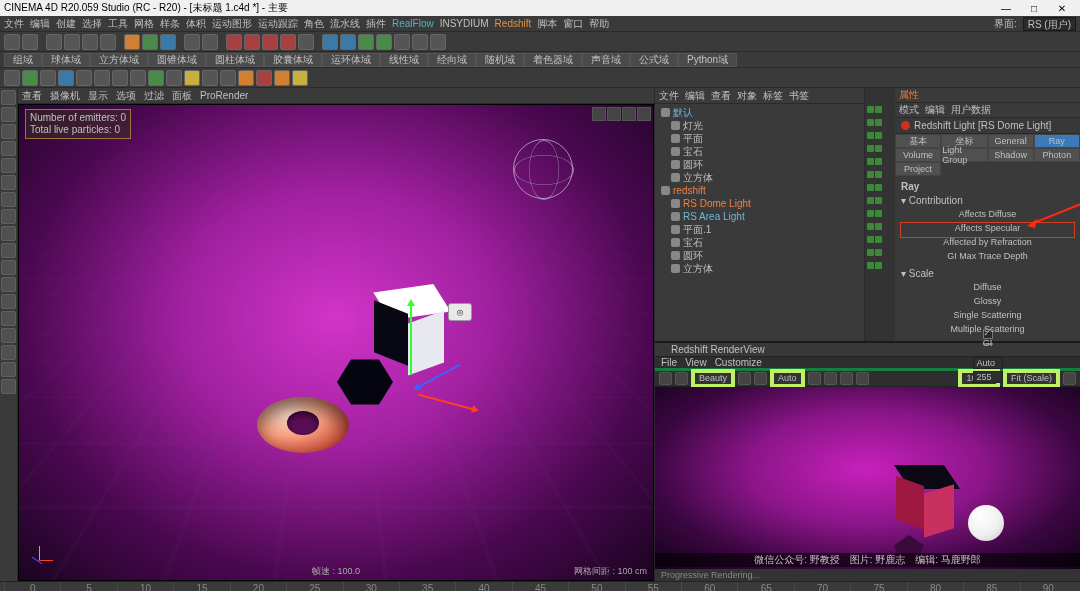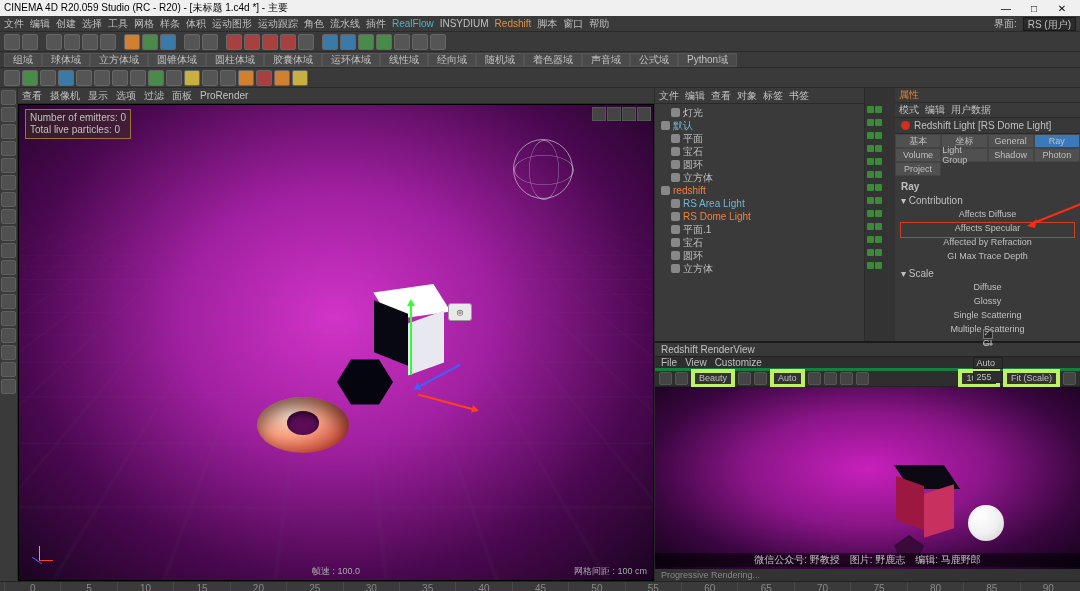--- a/index.html
+++ b/index.html
@@ -90,21 +90,21 @@
 .section .row .lbl { flex: 0 0 116px; font-size: 9px; }
 .section .row .cb { width: 10px; height: 10px; border: 1px solid #777; background: #2a2a2a; }
 .section .row .cb.checked::after { content: "✓"; font-size: 8px; color: #bbb; display: block; line-height: 8px; }
 .section .row .val { background: #2e2e2e; border: 1px solid #222; padding: 0 3px; font-size: 9px; height: 12px; line-height: 11px; min-width: 30px; }
 .section .row .slider { flex: 1; height: 6px; background: linear-gradient(#666,#555); border: 1px solid #333; position: relative; }
 .section .row .slider .knob { position: absolute; left: 1px; top: -1px; width: 5px; height: 7px; background: #888; }
 .section .row.hl { outline: 1px solid #d04020; }
 .arrow-annot { position: absolute; pointer-events: none; }
 
 .renderview { flex: 1; display: flex; flex-direction: column; background: #2e2e2e; border-top: 1px solid #1a1a1a; }
-.rvtitle { height: 14px; background: #383838; padding: 0 6px; font-size: 10px; line-height: 14px; border-bottom: 1px solid #222; }
+.rvtitle { height: 14px; background: #383838; padding: 0 16px; font-size: 10px; line-height: 14px; border-bottom: 1px solid #222; }
 .rvmenu { height: 14px; display: flex; gap: 8px; padding: 0 6px; font-size: 9px; align-items: center; border-bottom: 3px solid #15803d; }
 .rvtoolbar { height: 16px; display: flex; gap: 3px; padding: 0 4px; align-items: center; border-bottom: 1px solid #222; }
 .rvtoolbar .rvi { width: 13px; height: 13px; background: #444; border: 1px solid #555; border-radius: 2px; }
 .rvtoolbar .sel { background: #333; border: 4px solid #bef264; font-size: 9px; padding: 0 4px; height: 19px; line-height: 11px; }
 .rvtoolbar .spacer { flex: 1; }
 .rvimg { flex: 1; position: relative; background: radial-gradient(ellipse at 50% 45%, #c820bc 0%, #8a1588 40%, #3a0640 72%, #120218 100%); overflow: hidden; }
 .rvimg .cube2 { position: absolute; right: 126px; top: 82px; width: 58px; height: 62px; }
 .rvimg .cube2 .t { position: absolute; width: 50px; height: 24px; background: #0c0814; left: 6px; top: -4px; transform: skewX(34deg); }
 .rvimg .cube2 .l { position: absolute; width: 28px; height: 44px; background: #9c1840; left: 0; top: 12px; transform: skewY(20deg); }
 .rvimg .cube2 .r { position: absolute; width: 30px; height: 44px; background: #c83060; left: 28px; top: 20px; transform: skewY(-18deg); }
@@ -297,55 +297,55 @@
       <div class="objpanel">
         <div class="panelmenu">
           <span>文件</span>
           <span>编辑</span>
           <span>查看</span>
           <span>对象</span>
           <span>标签</span>
           <span>书签</span>
         </div>
         <div class="objtree" id="objtree">
+            <div class="node">
+              <span class="ic"></span>
+              <span class="label blue">默认</span>
+            </div>
             <div class="node ind1">
               <span class="ic"></span>
               <span class="label ">灯光</span>
             </div>
-            <div class="node">
-              <span class="ic"></span>
-              <span class="label blue">默认</span>
-            </div>
             <div class="node ind1">
               <span class="ic"></span>
               <span class="label ">平面</span>
             </div>
             <div class="node ind1">
               <span class="ic"></span>
               <span class="label ">宝石</span>
             </div>
             <div class="node ind1">
               <span class="ic"></span>
               <span class="label ">圆环</span>
             </div>
             <div class="node ind1">
               <span class="ic"></span>
               <span class="label ">立方体</span>
             </div>
             <div class="node sel">
               <span class="ic"></span>
               <span class="label ">redshift</span>
             </div>
+            <div class="node ind1 sel">
+              <span class="ic"></span>
+              <span class="label ">RS Dome Light</span>
+            </div>
             <div class="node ind1">
               <span class="ic"></span>
               <span class="label blue">RS Area Light</span>
-            </div>
-            <div class="node ind1 sel">
-              <span class="ic"></span>
-              <span class="label ">RS Dome Light</span>
             </div>
             <div class="node ind1">
               <span class="ic"></span>
               <span class="label ">平面.1</span>
             </div>
             <div class="node ind1">
               <span class="ic"></span>
               <span class="label ">宝石</span>
             </div>
             <div class="node ind1">

